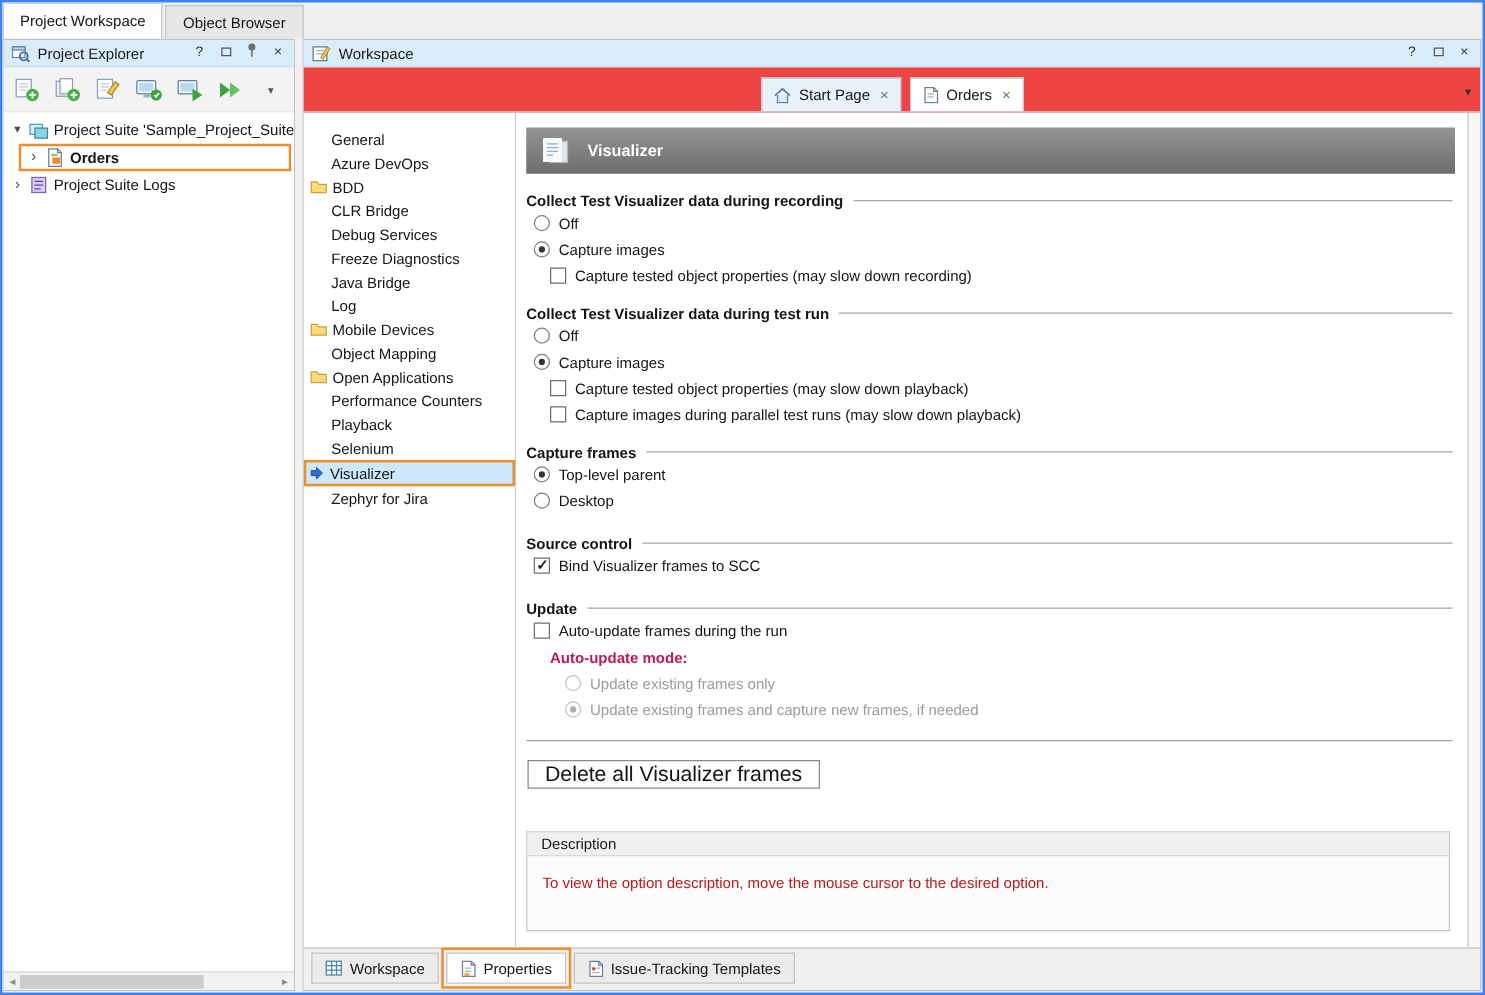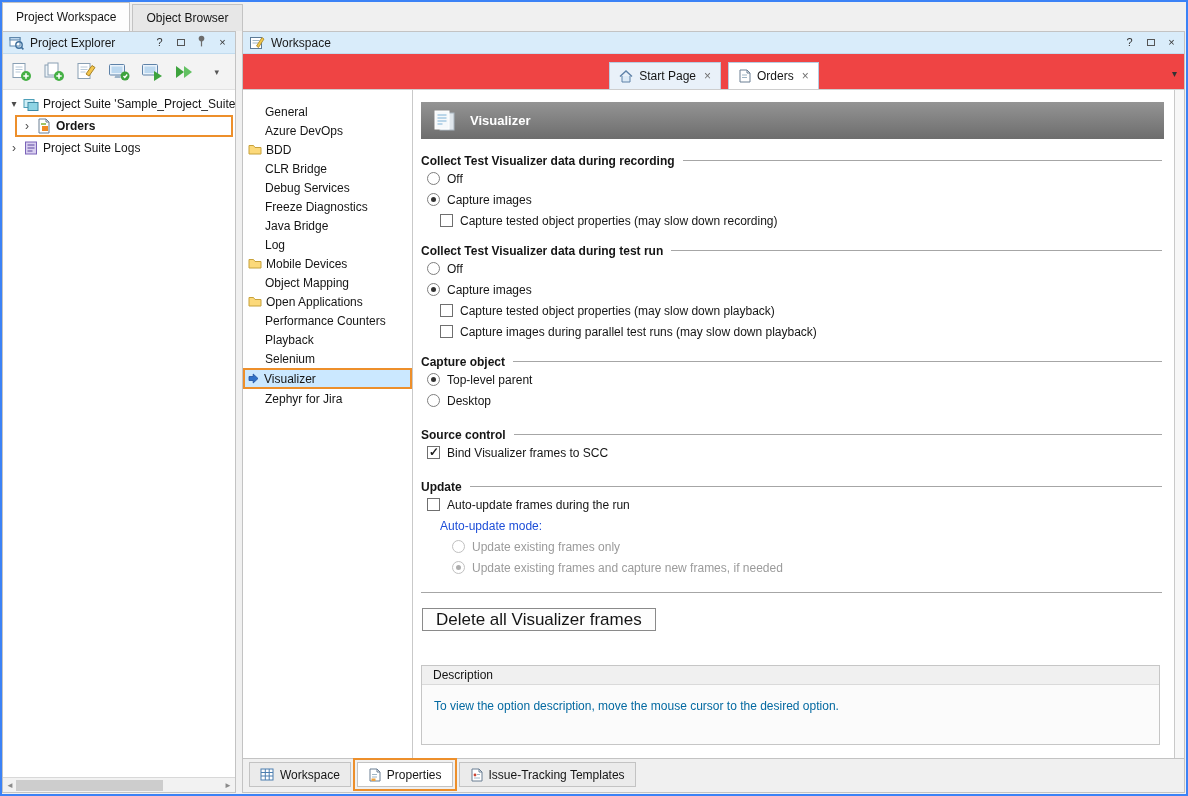--- a/index.html
+++ b/index.html
@@ -72,34 +72,34 @@
   .options-main{flex:1;min-width:0;background:#fff;padding:12px 10px 0 8px;overflow:hidden;}
   .vz-header{height:37px;display:flex;align-items:center;gap:12px;padding-left:11px;
     background:linear-gradient(#949494,#6d6d6d);color:#fff;font-weight:bold;font-size:13px;}
   .opt-title{display:flex;align-items:center;gap:8px;font-weight:bold;height:15px;margin-top:12px;}
   .opt-title.mt14{margin-top:14px;}
   .opt-title.mt16{margin-top:16px;}
   .opt-title::after{content:"";flex:1;height:1px;background:#a6a6a6;margin-right:2px;}
   .opt-row{display:flex;align-items:center;gap:7px;height:21px;margin-left:6px;}
   .opt-row.nested{margin-left:19px;}
   .opt-row.disabled{color:#9b9b9b;}
-  .mode-label{height:21px;display:flex;align-items:center;margin-left:19px;color:#1d4ed8;font-weight:normal;}
+  .mode-label{height:21px;display:flex;align-items:center;margin-left:19px;color:#be185d;font-weight:bold;}
   .opt-row.dis-radio{margin-left:31px;}
   .radio{width:13px;height:13px;border:1px solid #7f7f7f;border-radius:50%;background:#fff;position:relative;flex:none;}
   .radio.sel::after{content:"";position:absolute;left:3px;top:3px;width:5px;height:5px;border-radius:50%;background:#333;}
   .radio.disabled{border-color:#c0c0c0;}
   .radio.disabled.sel::after{background:#aeaeae;}
   .checkbox{width:13px;height:13px;border:1px solid #6f6f6f;background:#fff;position:relative;flex:none;}
   .checkbox.checked::after{content:"✓";position:absolute;left:1px;top:-2px;font-size:12px;font-weight:bold;color:#1c1c1c;}
   .sep{height:1px;background:#a6a6a6;margin:14px 2px 0 0;}
   .del-btn{margin-top:15px;margin-left:1px;height:23px;padding:0 13px;background:#fdfdfd;
     border:1px solid #8a8a8a;font-family:"Liberation Sans",sans-serif;font-size:17px;color:#151515;}
   .desc-box{margin-top:34px;margin-right:4px;height:80px;border:1px solid #c6c6c6;background:#fbfbfb;}
   .desc-head{height:19px;background:#f0f0f0;border-bottom:1px solid #dadada;display:flex;align-items:center;padding-left:11px;}
-  .desc-body{padding:14px 12px 0 12px;color:#0369a1;}
+  .desc-body{padding:14px 12px 0 12px;color:#b91c1c;}
 
   
   .vscroll-lane{width:10px;flex:none;border-left:1px solid #c9c9c9;background:#f7f7f7;}
 
   
   .bottom-strip{height:34px;flex:none;background:#f0f0f0;border-top:1px solid #c3c3c3;
     display:flex;align-items:flex-start;gap:6px;padding:3px 0 0 6px;}
   .b-tab{height:25px;display:flex;align-items:center;gap:6px;padding:0 10px;
     background:#ebebeb;border:1px solid #c3c3c3;}
   .b-tab.active{background:#ffffff;}
@@ -410,21 +410,21 @@
           <span class="checkbox"></span>
           <span>Capture tested object properties (may slow down playback)</span>
         </div>
         <div class="opt-row nested">
           <span class="checkbox"></span>
           <span>Capture images during parallel test runs (may slow down playback)</span>
         </div>
 
         
         <div class="opt-title">
-            <span>Capture object</span>
+            <span>Capture frames</span>
           </div>
         <div class="opt-row">
           <span class="radio sel"></span>
           <span>Top-level parent</span>
         </div>
         <div class="opt-row">
           <span class="radio"></span>
           <span>Desktop</span>
         </div>
 

